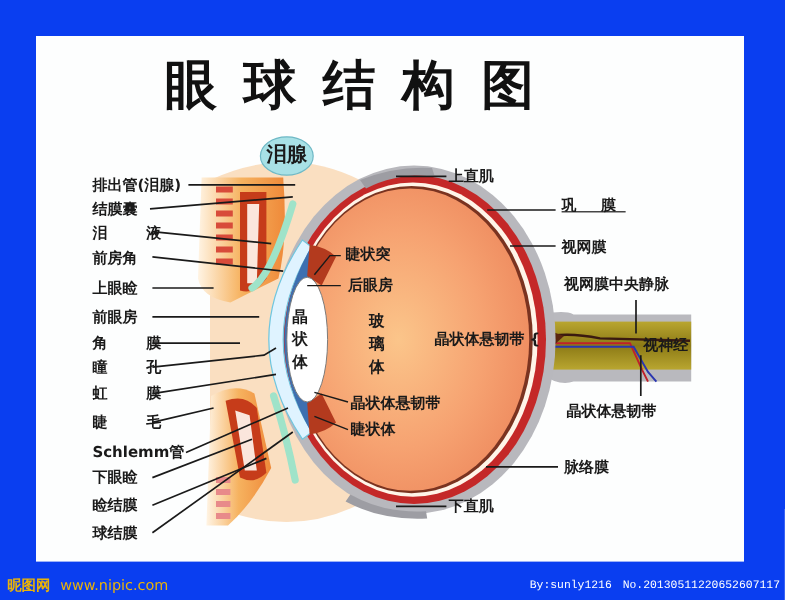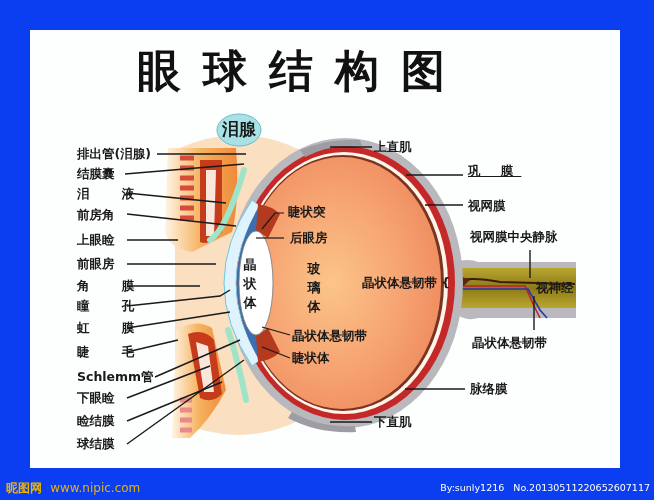--- a/index.html
+++ b/index.html
@@ -29,21 +29,21 @@
     position: absolute; font-size: 13px; font-weight: bold; color: #1a1a1a;
     width: 14px; line-height: 19px; text-align: center; white-space: normal; word-break: break-all;
   }
   .footer-left {
     position: absolute; left: 6px; top: 480px; font-size: 12px; color: #eab308; font-weight: bold;
   }
   .footer-left .url { font-weight: normal; margin-left: 4px; }
   .footer-right {
     position: absolute; right: 4px; top: 482px; font-size: 9.5px; color: #fff;
   }
-  .footer-right span { margin-left: 6px; }
+  .footer-right span { margin-left: 6px; font-family: Liberation Mono, monospace; }
 </style>
 </head>
 <body>
 
 <div class="panel wide"></div>
 
 <div class="title">眼球结构图</div>
 
 <svg class="diagram" viewBox="0 0 654 500" xmlns="http://www.w3.org/2000/svg">
   <defs>

